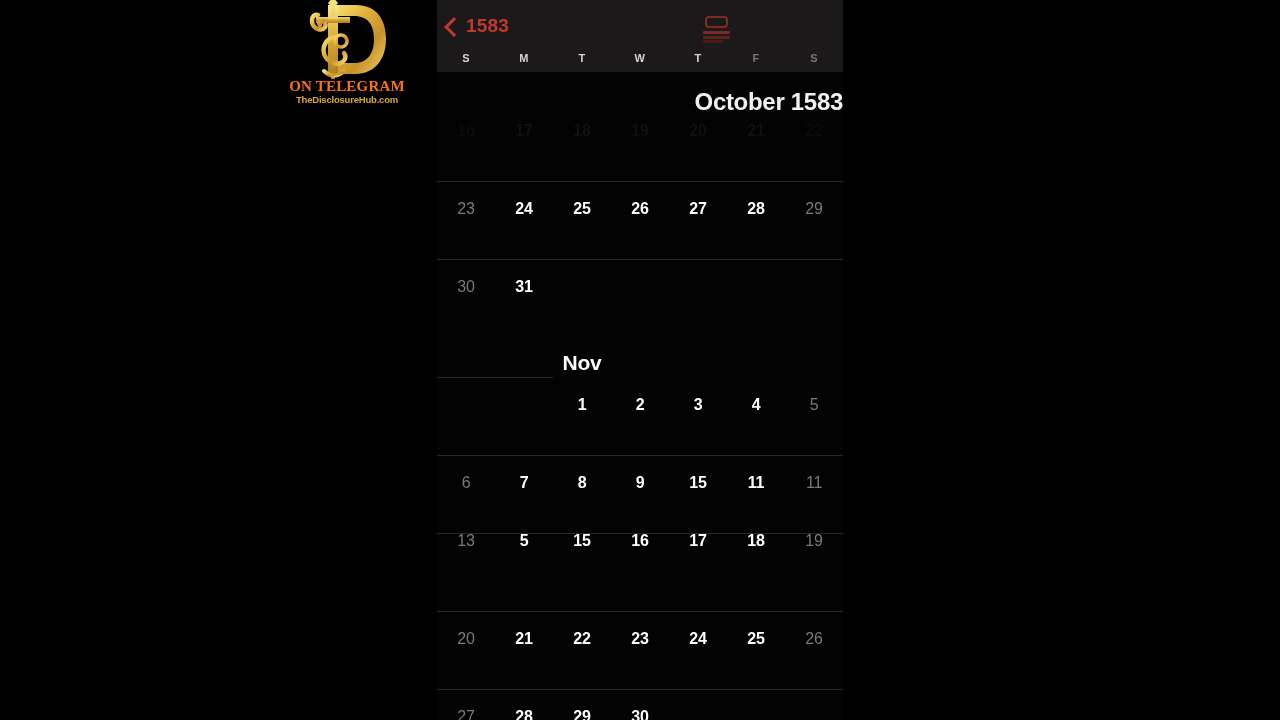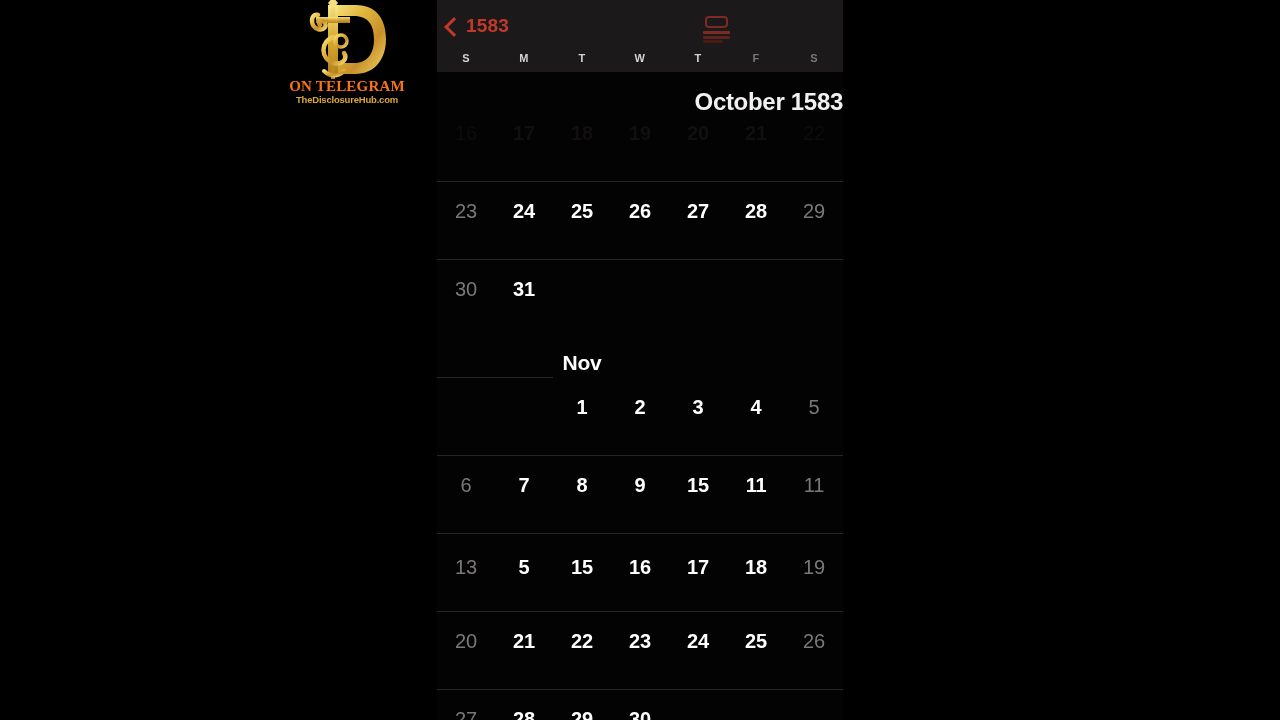--- a/index.html
+++ b/index.html
@@ -143,21 +143,21 @@
   }
   .week-row .cell {
     flex: 1 1 0;
     display: flex;
     align-items: flex-start;
     justify-content: center;
     padding-top: 19px;
     box-sizing: border-box;
   }
   .week-row .cell .num {
-    font-size: 20px;
+    font-size: 16px;
     font-weight: 600;
     color: #ffffff;
     letter-spacing: -0.2px;
   }
   .week-row .cell.weekend .num { color: #7c7878; font-weight: 500; }
   .week-row .cell.empty { visibility: hidden; }
 
   
   .week-row.ghost .cell .num { color: #120f0f; }
   .week-row.ghost .cell.weekend .num { color: #0e0c0c; }
@@ -387,21 +387,21 @@
             <span class="num">15</span>
           </div>
           <div class="cell">
             <span class="num">11</span>
           </div>
           <div class="cell weekend">
             <span class="num">11</span>
           </div>
         </div>
         <div class="divider" style="top: 461px; width: 406px;"></div>
-        <div class="week-row" style="top: 465px;">
+        <div class="week-row" style="top: 441px;">
           <div class="cell weekend">
             <span class="num">13</span>
           </div>
           <div class="cell">
             <span class="num">5</span>
           </div>
           <div class="cell">
             <span class="num">15</span>
           </div>
           <div class="cell">

